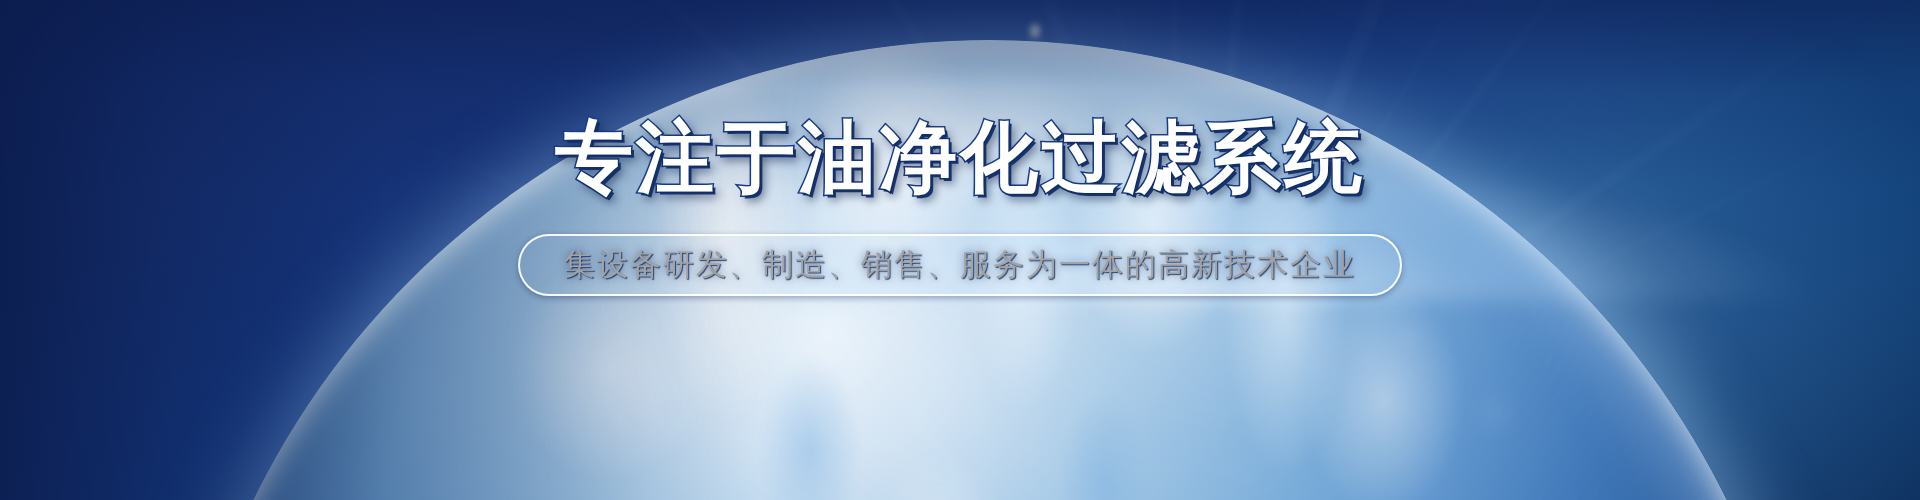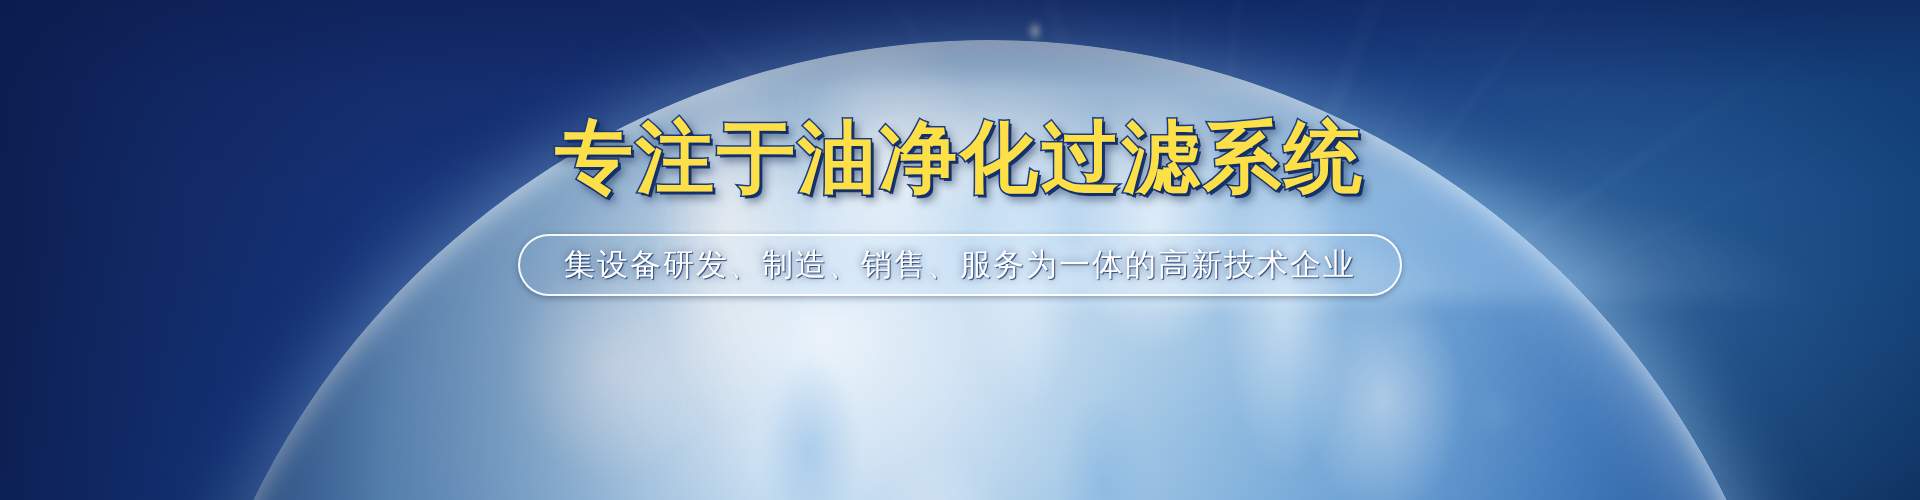--- a/index.html
+++ b/index.html
@@ -197,21 +197,21 @@
     padding-top: 118px;
     box-sizing: border-box;
   }
 
   .headline {
     margin: 0;
     font-size: 78px;
     line-height: 1.02;
     font-weight: bold;
     letter-spacing: 3px;
-    color: #fde047;
+    color: #ffffff;
     white-space: nowrap;
     -webkit-text-stroke: 3px #1b3e86;
     paint-order: stroke fill;
     text-shadow:
        0 0 1px #1b3e86,
        3px 3px 0 rgba(16,45,104,0.95),
        5px 6px 10px rgba(8,24,64,0.55);
   }
 
   .subtitle-pill {
@@ -222,21 +222,21 @@
     height: 58px;
     padding: 0 44px;
     border: 2px solid rgba(255,255,255,0.92);
     border-radius: 32px;
     box-shadow: 0 2px 6px rgba(10,30,70,0.35);
     background: rgba(255,255,255,0.02);
   }
   .subtitle-text {
     font-size: 31px;
     letter-spacing: 2px;
-    color: #ffffff;
+    color: #a3a3a3;
     white-space: nowrap;
     text-shadow:
       1px 1px 1px rgba(20,46,100,0.85),
       0 0 8px rgba(20,46,100,0.55);
   }
 </style>
 </head>
 <body>
 
 <div id="banner">

